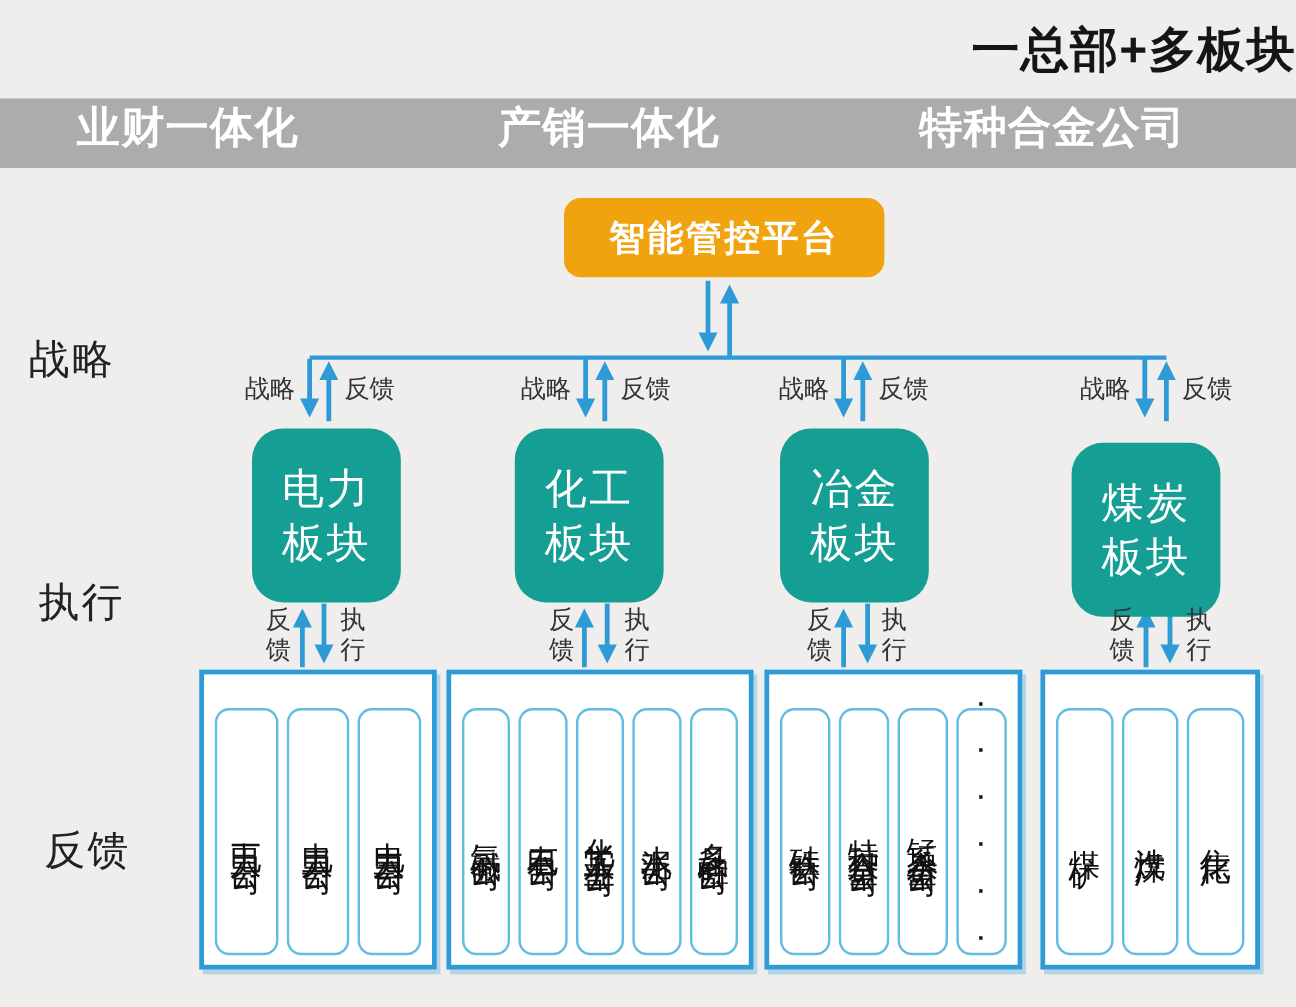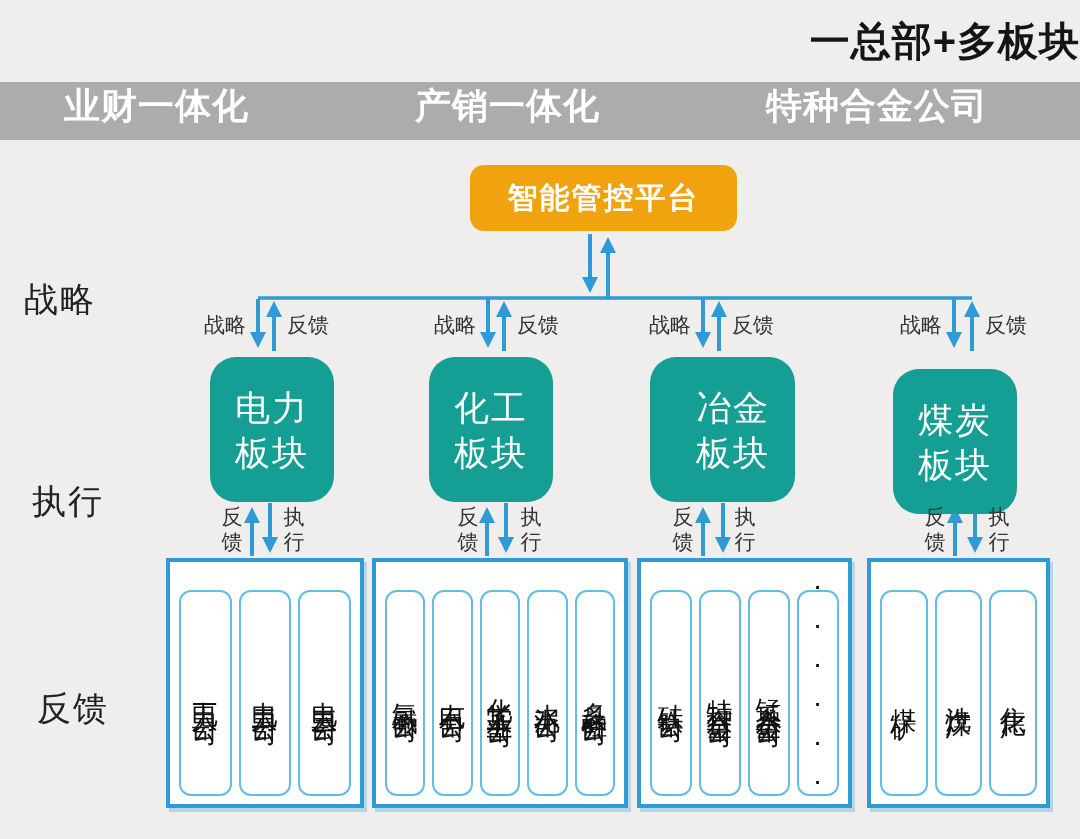--- a/index.html
+++ b/index.html
@@ -140,21 +140,21 @@
   <span class="flabel fb" style="left:985px;">反馈</span>
 
   <div class="sector" style="left:210px;">
     <div>电力</div>
     <div>板块</div>
   </div>
   <div class="sector" style="left:429px;">
     <div>化工</div>
     <div>板块</div>
   </div>
-  <div class="sector" style="left:650px;padding-left:21px;">
+  <div class="sector" style="left:650px;">
     <div>冶金</div>
     <div>板块</div>
   </div>
   <div class="sector" style="left:893px;margin-top:12px;">
     <div>煤炭</div>
     <div>板块</div>
   </div>
 
   <div class="vlabel" style="left:220px;">反馈</div>
   <div class="vlabel" style="left:282px;">执行</div>

